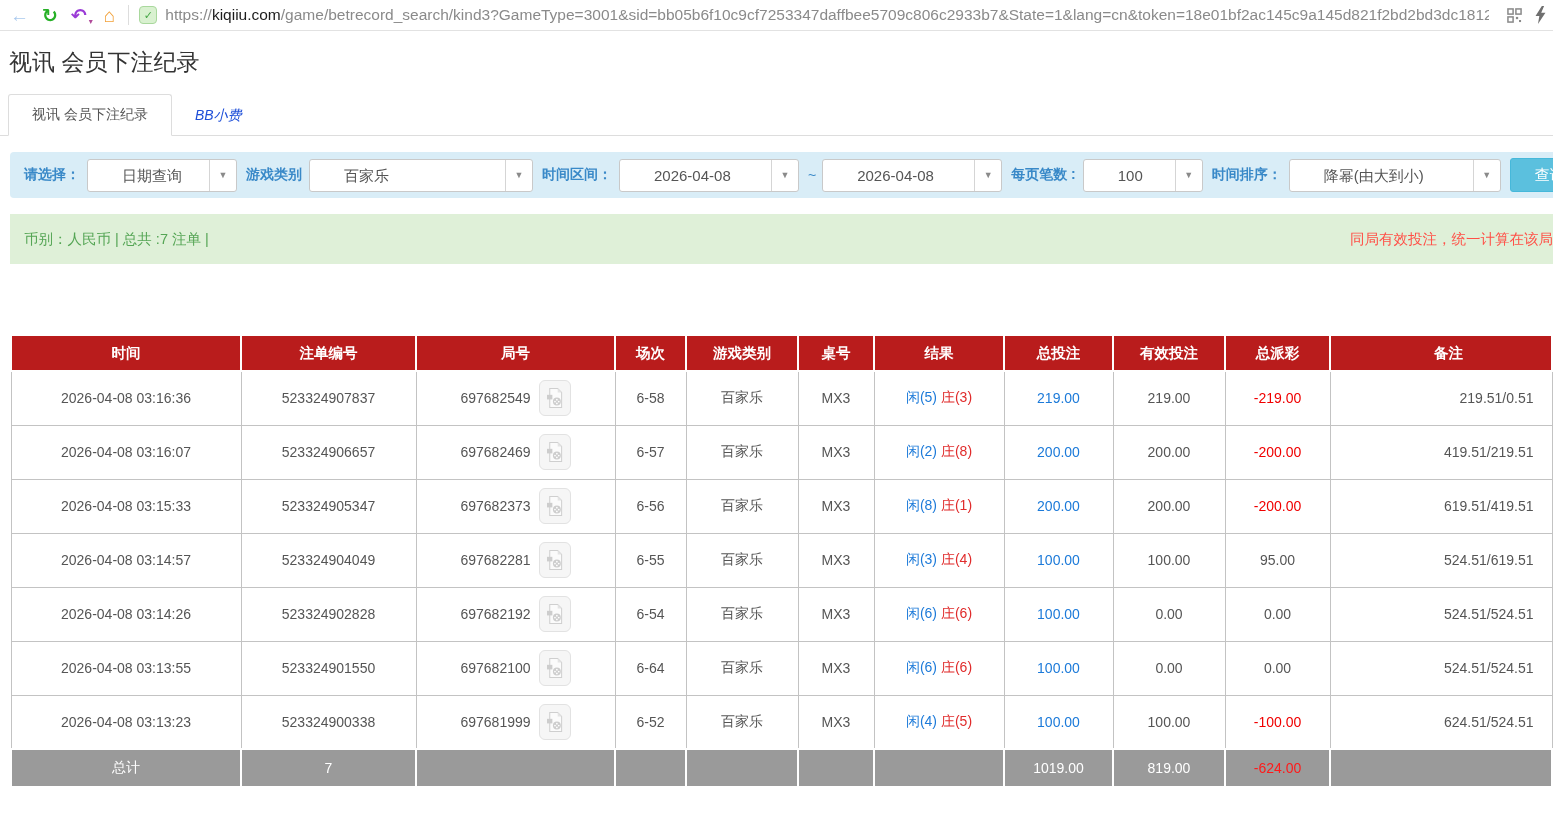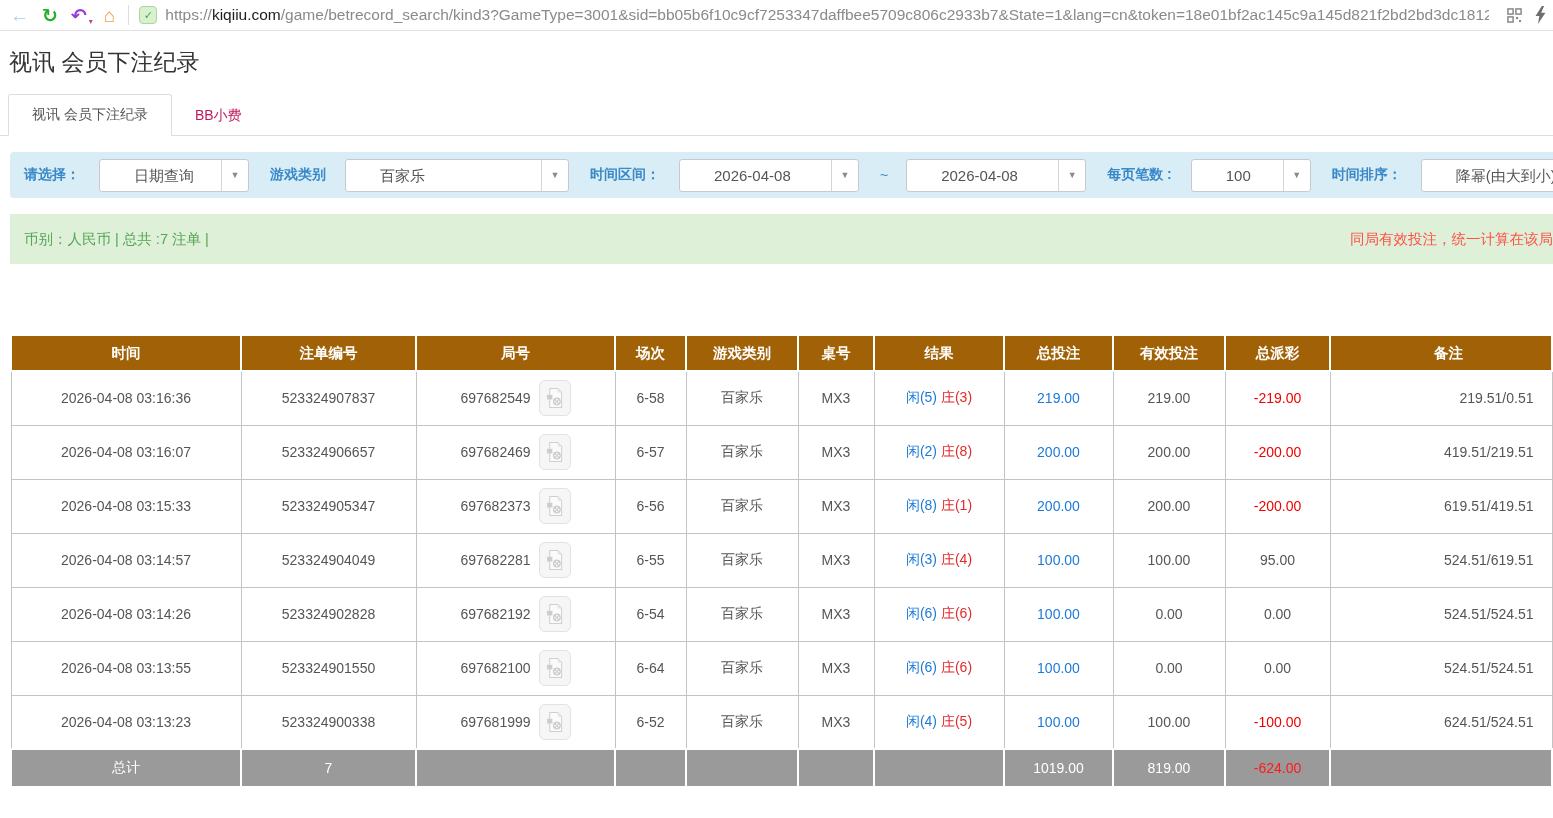--- a/index.html
+++ b/index.html
@@ -25,26 +25,26 @@
   .url-domain { color:#1c1c1c; }
   .tb-right { display:flex; align-items:center; margin-left:6px; flex-shrink:0; }
   .tb-right svg { display:block; margin-left:12px; cursor:pointer; }
 
   
   .page-title { font-size:23px; font-weight:500; color:#333; margin:16px 0 0 9px; }
   .tabs { display:flex; align-items:flex-end; border-bottom:1px solid #ddd; margin-top:16px; padding-left:8px; }
   .tab { padding:11px 23px; font-size:14px; margin-bottom:-1px; cursor:pointer; }
   .tab.active { background:#fff; border:1px solid #ddd; border-bottom-color:#fff;
     border-radius:3px 3px 0 0; color:#555; }
-  .tab.inactive { color:#be185d; }
+  .tab.inactive { color:#1d4ed8;font-style:italic; }
 
   
   .fbar { margin:16px 0 0 10px; background:#d9edf7; border-radius:4px 0 0 4px;
     height:46px; display:flex; align-items:center; padding-left:14px;
-    white-space:nowrap; overflow:hidden; font-size:14px;gap:12px; }
+    white-space:nowrap; overflow:hidden; font-size:14px; }
   .flabel { color:#3989c8; font-weight:bold; margin-right:7px; flex-shrink:0; }
   .dd { display:flex; background:#fff; border:1px solid #c9c9c9; border-radius:3px;
     height:33px; margin-right:9px; flex-shrink:0; cursor:pointer; }
   .dd .val { flex:1; padding:0 10px; line-height:31px; color:#555; font-size:15px; overflow:hidden;margin-left:24px; }
   .dd .arr { width:27px; border-left:1px solid #d5d5d5; display:flex; align-items:center;
     justify-content:center; color:#8a8a8a; font-size:9px; }
   .dd-query { width:150px; } .dd-game { width:224px; } .dd-date { width:180px; }
   .dd-size { width:120px; } .dd-sort { width:212px; }
   .tilde { color:#3989c8; margin:0 6px 0 0; }
   .btn-search { background:#5bc0de; border:1px solid #46b8da; color:#fff; font-size:15px;
@@ -53,21 +53,21 @@
   
   .sbar { margin:16px 0 0 10px; background:#dff0d8; height:50px; display:flex;
     align-items:center; justify-content:space-between; padding:0 0 0 14px;
     font-size:14.5px; white-space:nowrap; overflow:hidden; }
   .sbar .left { color:#55a555; }
   .sbar .right { color:#ff5047; }
 
   
   .tbl-wrap { margin:70px 0 0 10px; }
   table { border-collapse:collapse; table-layout:fixed; width:1543px; font-size:14px; }
-  th { background:#a16207; color:#fff; font-weight:bold; height:36px; font-size:14.5px;
+  th { background:#b91c1c; color:#fff; font-weight:bold; height:36px; font-size:14.5px;
     border:2px solid #fff; text-align:center; }
   td { border:1px solid #c3c3c3; height:54px; text-align:center; color:#555; background:#fff; }
   th.col-note { text-align:right; padding-right:88px; }
   td.col-note { text-align:right; padding-right:18px; }
   td .blue { color:#1c7ad9; }
   .res-p { color:#1c7ad9; } .res-b { color:#e02b2b; }
   .neg { color:#f00000; }
   .round-cell { display:inline-flex; align-items:center; gap:8px; }
   .film-btn { background:#f6f6f6; border:1px solid #e2e2e2; border-radius:6px;
     width:32px; height:36px; display:inline-flex; align-items:center; justify-content:center;

